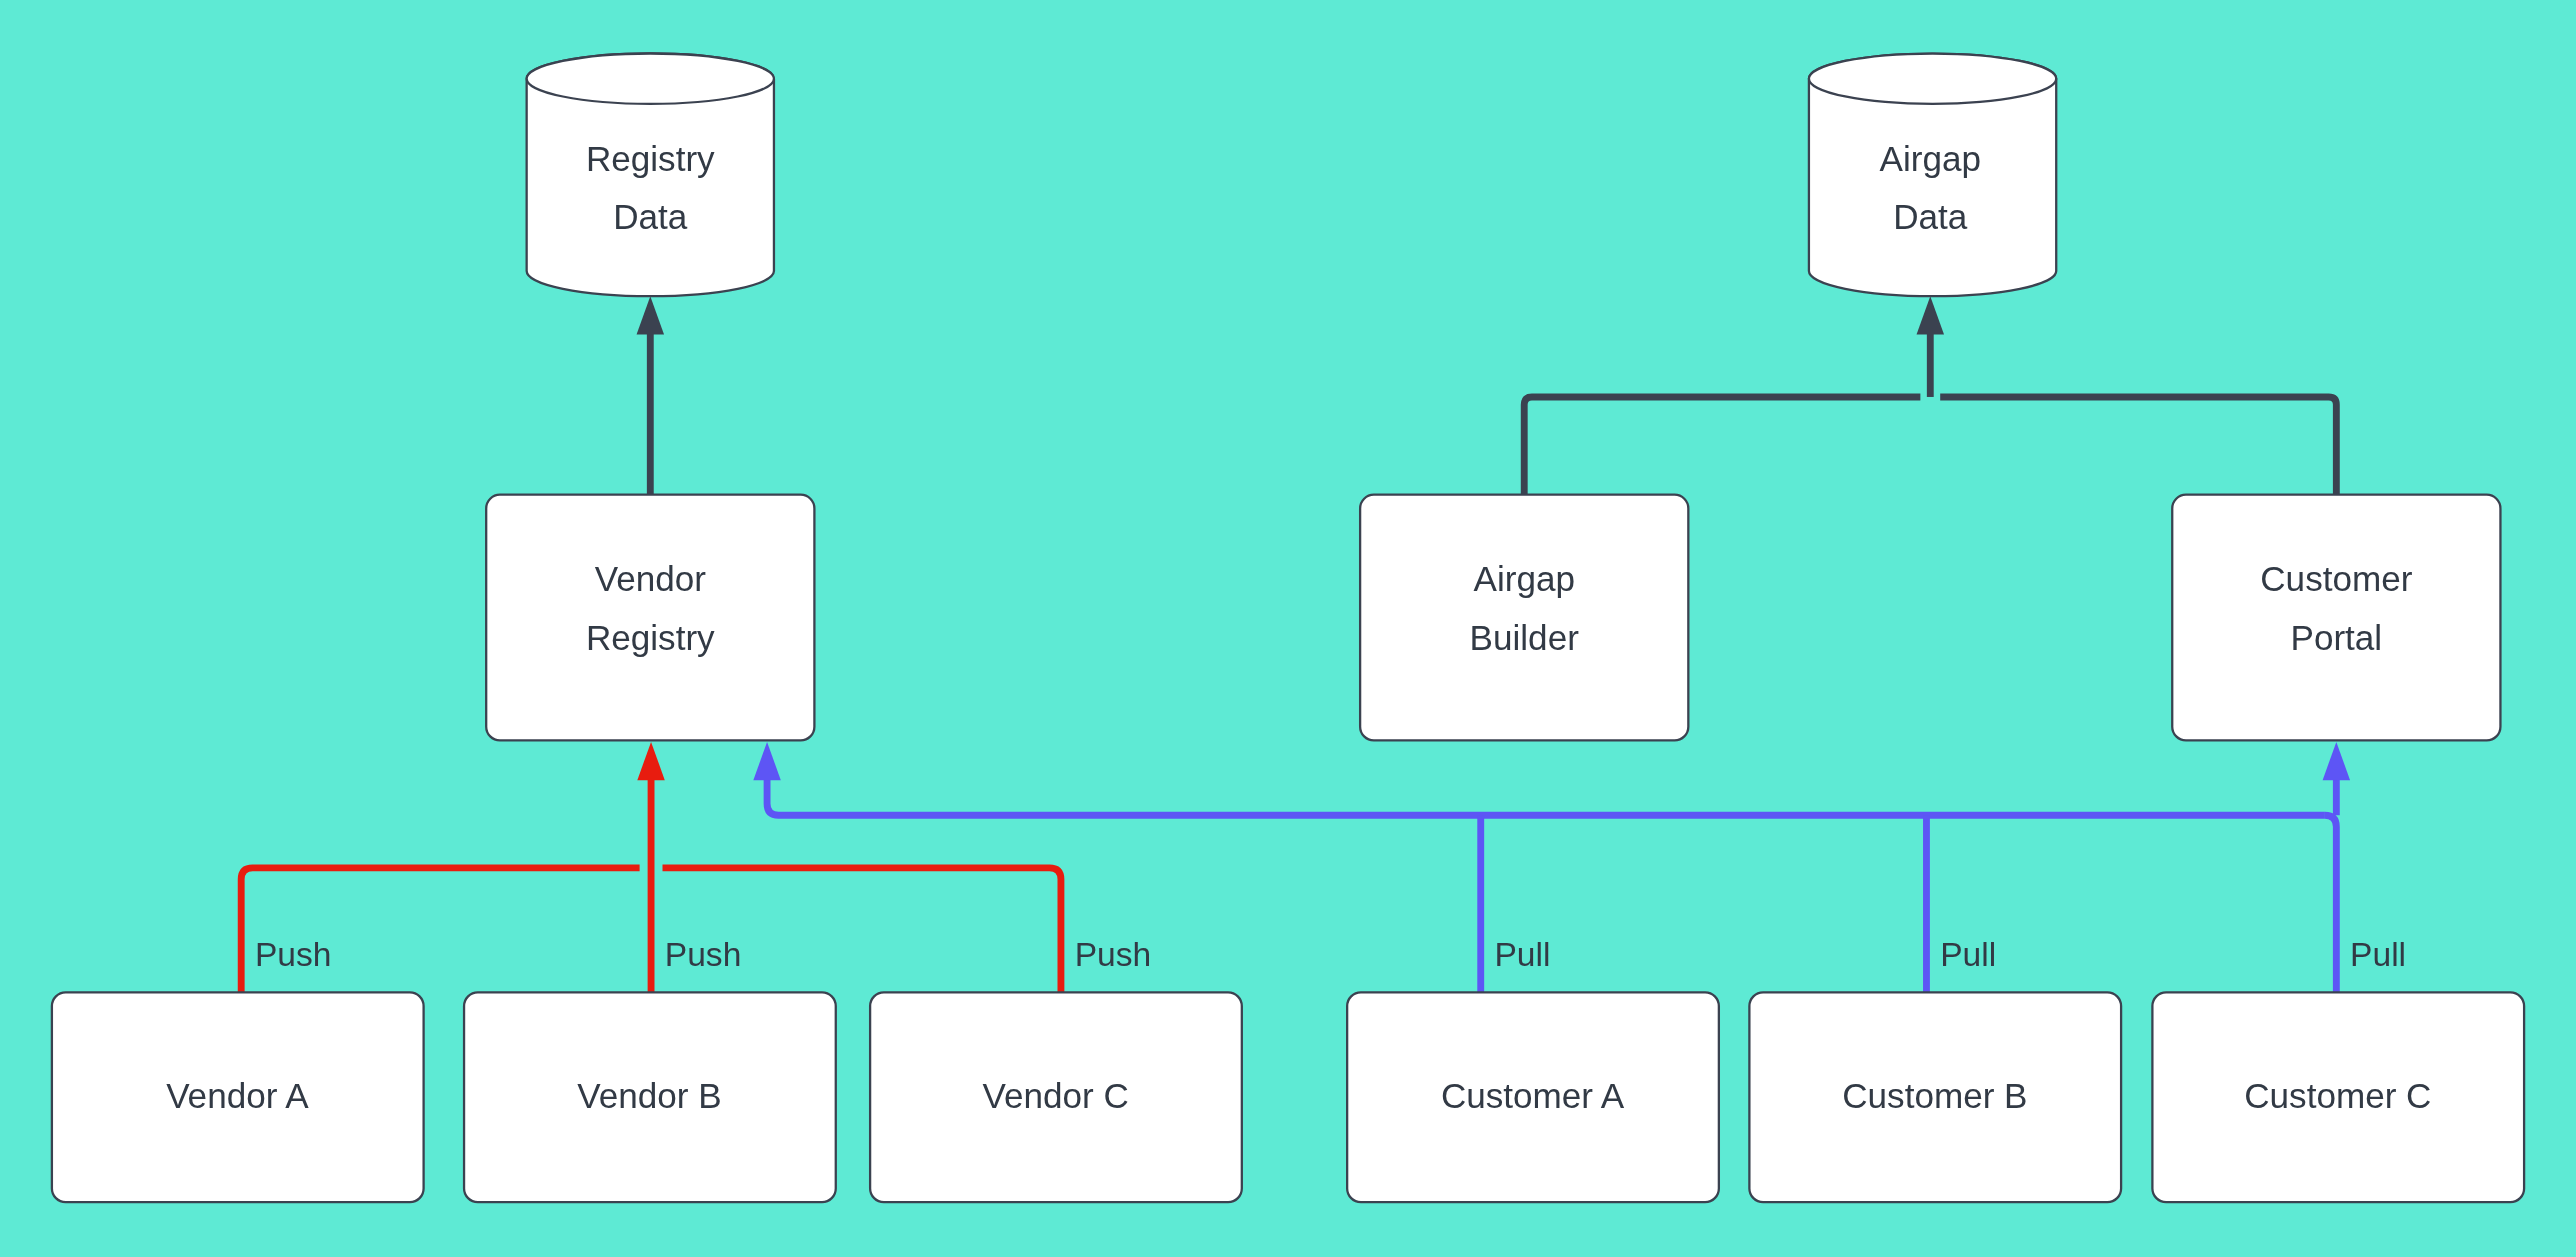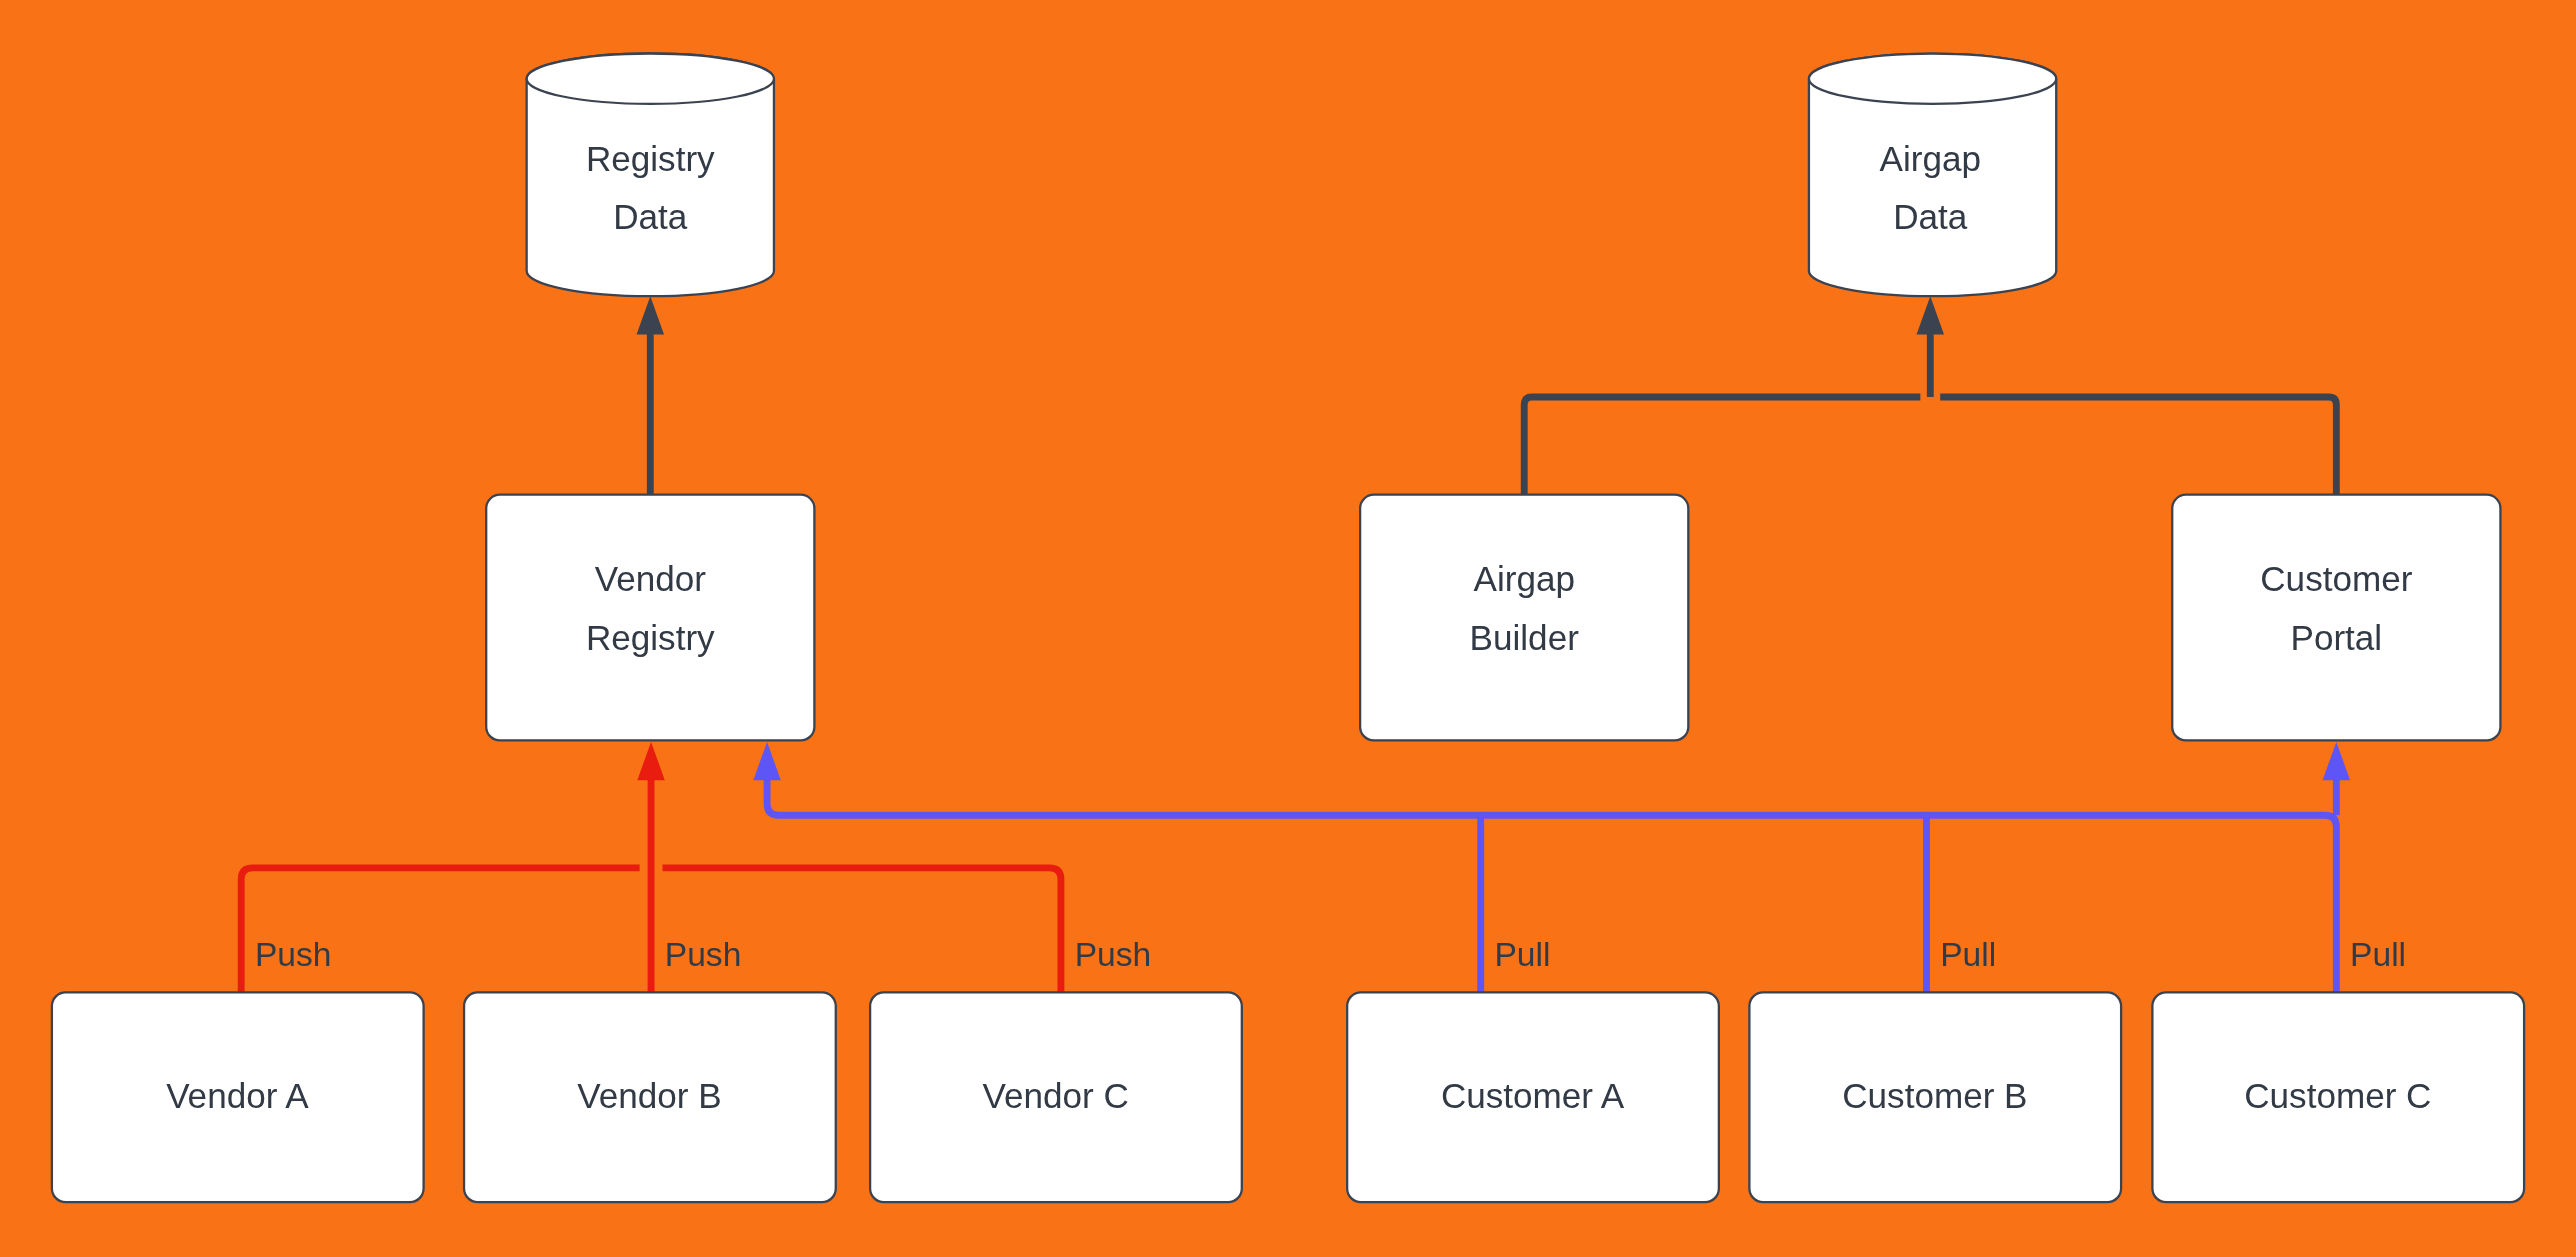--- a/index.html
+++ b/index.html
@@ -7,21 +7,21 @@
     padding: 0;
     background: #ffffff;
   }
   body {
     font-family: "Liberation Sans", sans-serif;
   }
   #stage {
     position: relative;
     width: 2576px;
     height: 1258px;
-    background: #f97316;
+    background: #5eead4;
     overflow: hidden;
   }
   #diagram-svg {
     position: absolute;
     left: 0;
     top: 0;
     width: 2576px;
     height: 1258px;
   }
   .node-label {

